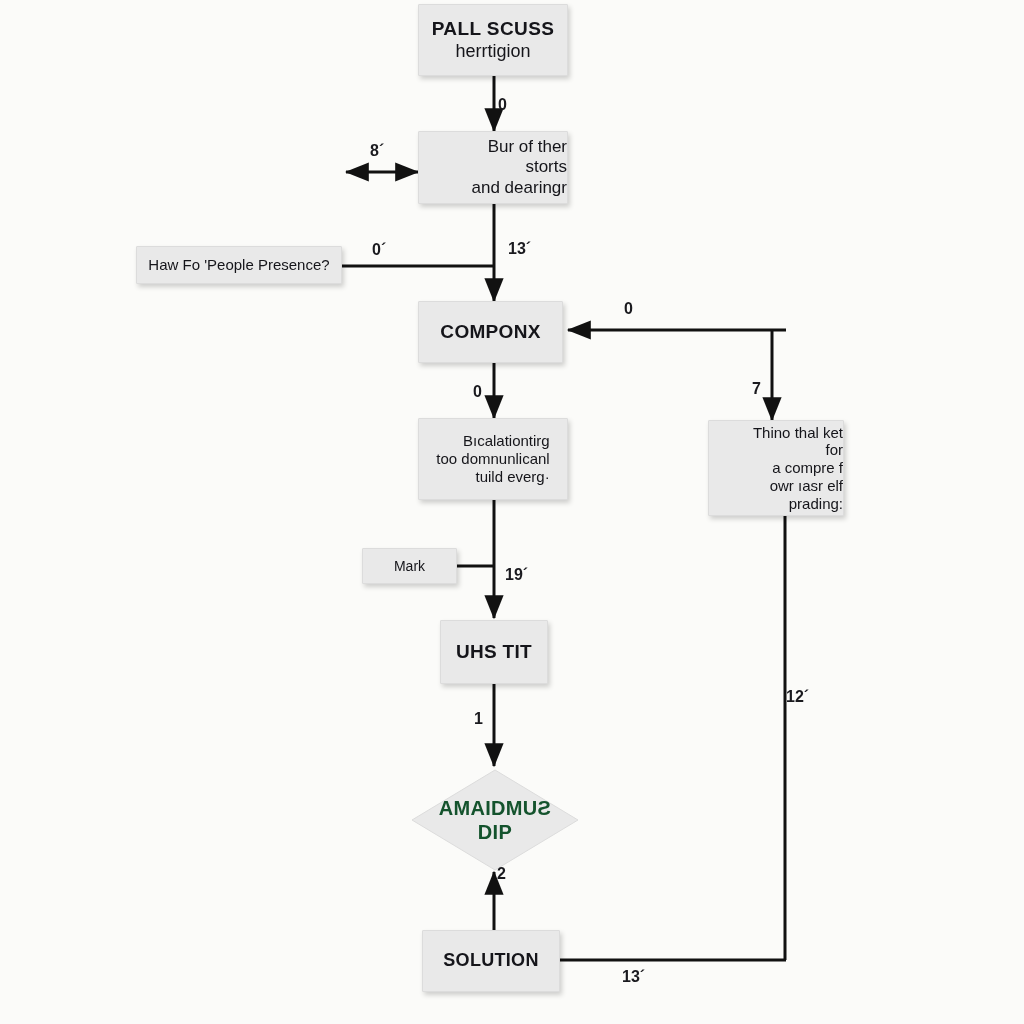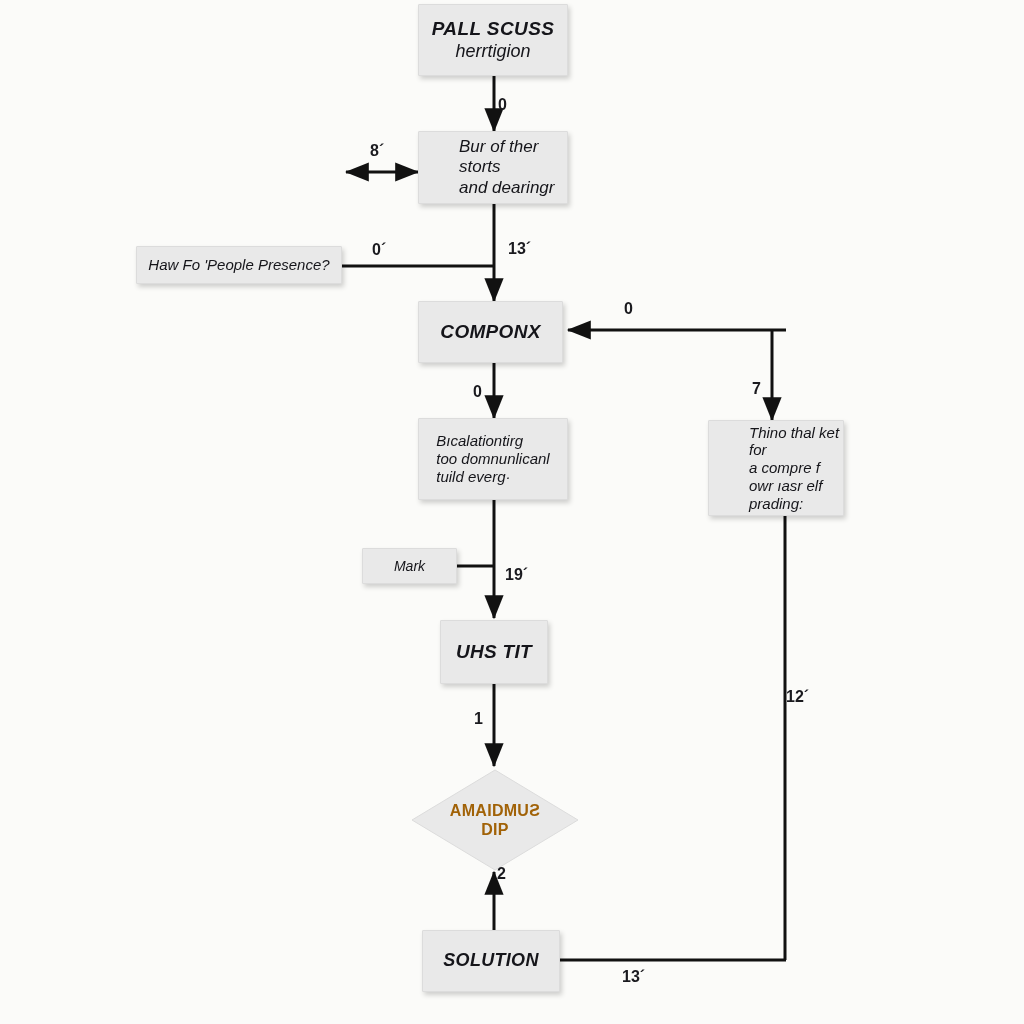--- a/index.html
+++ b/index.html
@@ -28,25 +28,24 @@
   }
   .node {
     position: absolute;
     box-sizing: border-box;
     background: #e9e9e9;
     border: 1px solid #dcdcdc;
     box-shadow: 2px 3px 5px rgba(0,0,0,0.18);
     display: flex;
     align-items: center;
     justify-content: center;
-    text-align: left;
+    text-align: right;
     color: #15151a;
     line-height: 1.18;
     white-space: pre-line;
-    font-style: italic;
   }
   .node.proc {
     border-radius: 1px;
   }
   .node.bold {
     font-weight: 700;
     letter-spacing: 0.3px;
   }
   .node.titlesub {
     flex-direction: column;
@@ -78,23 +77,23 @@
   .diamond-label {
     position: absolute;
     left: 0; top: 0;
     width: 100%;
     height: 100%;
     display: flex;
     align-items: center;
     justify-content: center;
     text-align: center;
     font-weight: 700;
-    font-size: 16px;
+    font-size: 20px;
     letter-spacing: 0.3px;
-    color: #a16207;
+    color: #14532d;
     white-space: pre-line;
     line-height: 1.2;
   }
   .edge-label {
     position: absolute;
     font-size: 16px;
     font-weight: 600;
     color: #1a1a1f;
     font-family: "Liberation Sans", sans-serif;
     white-space: nowrap;

